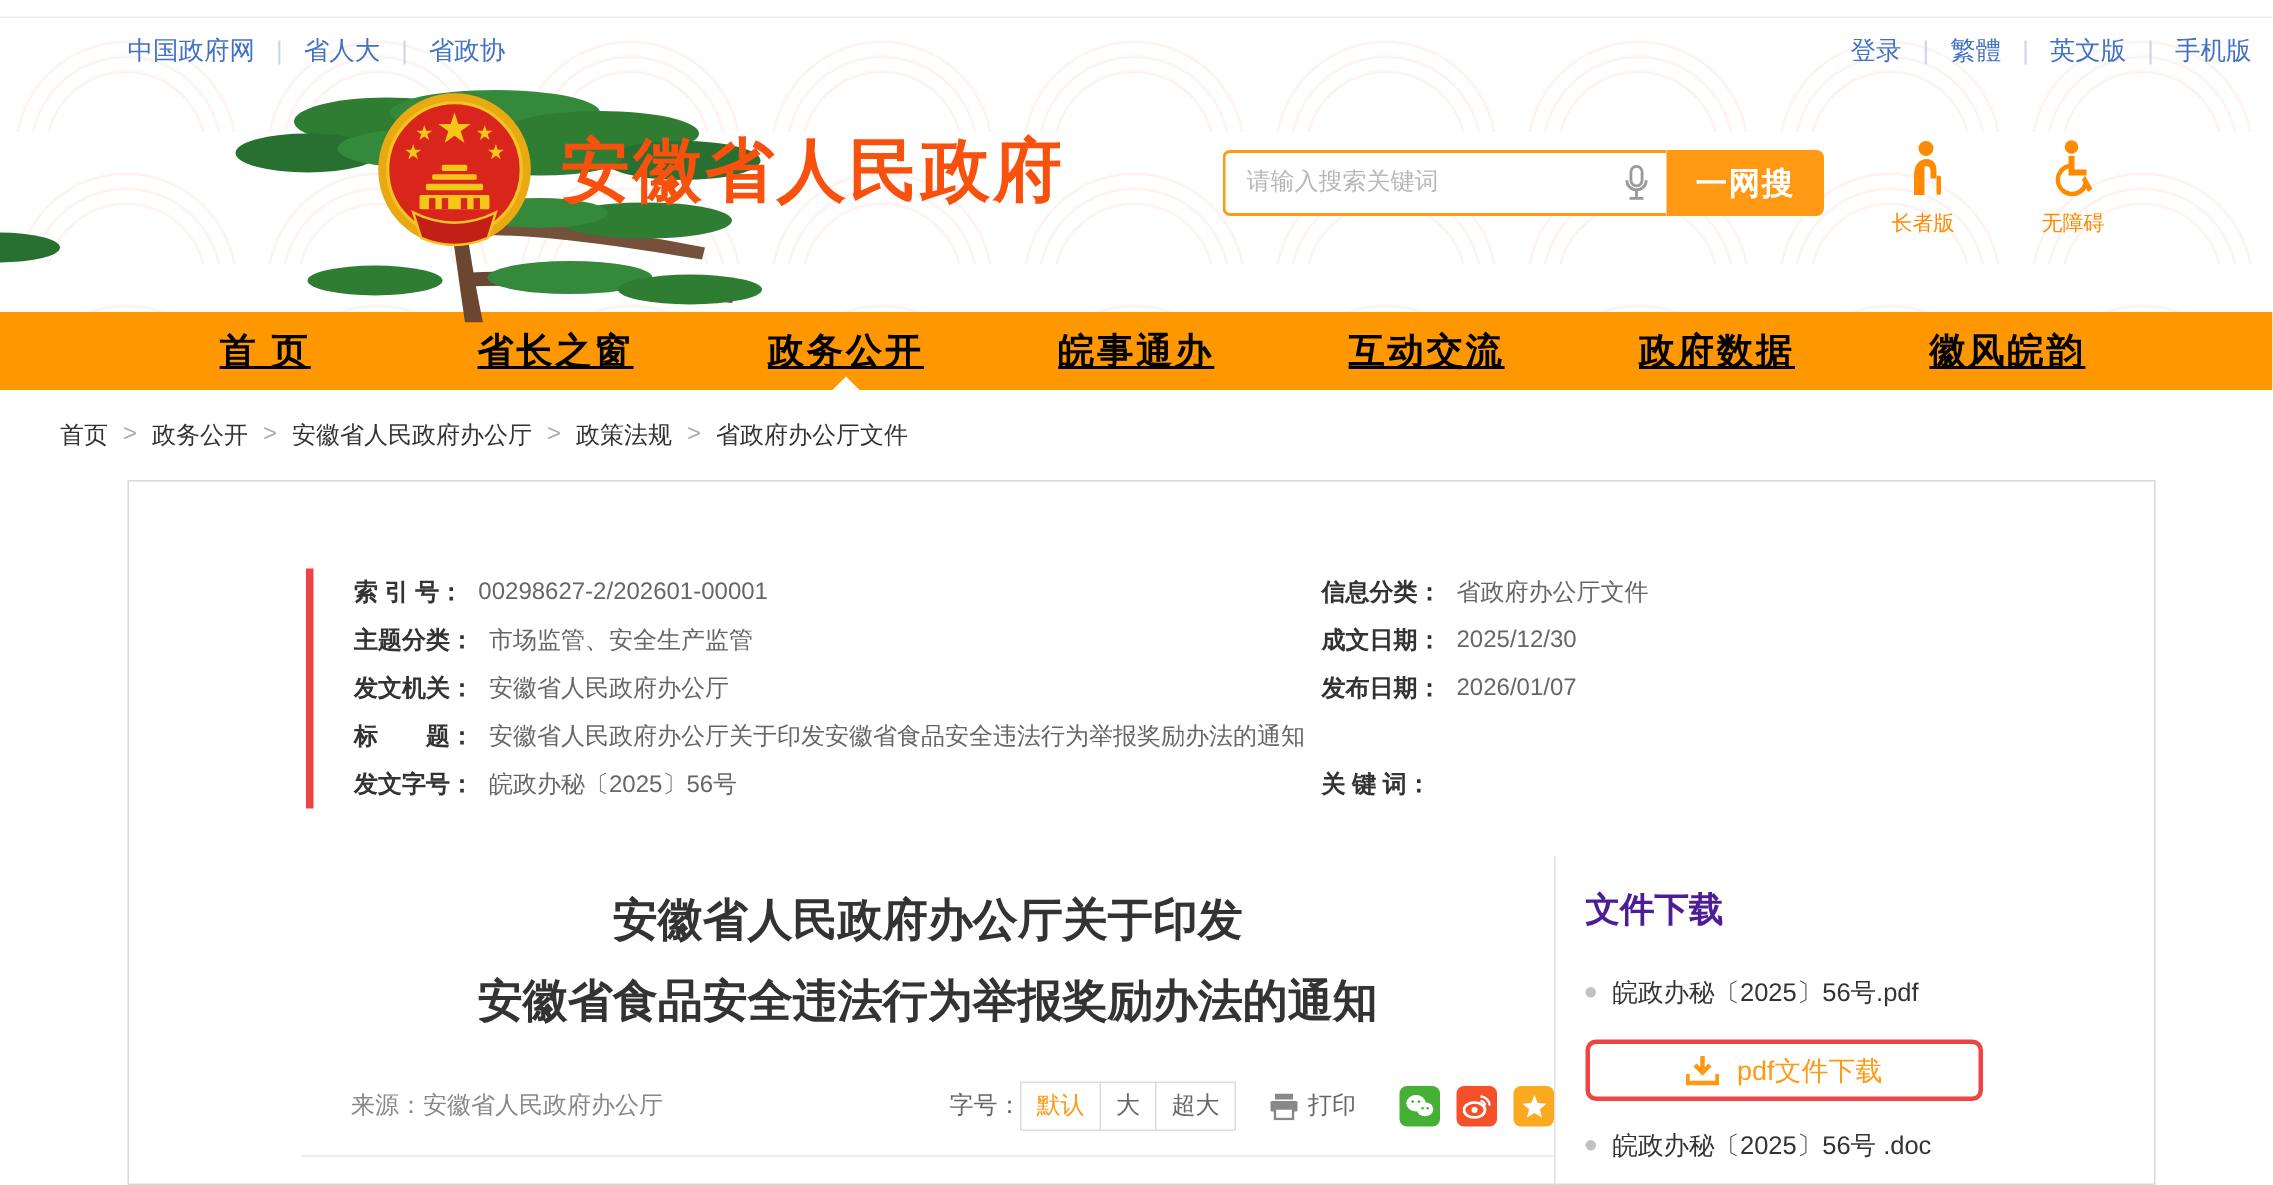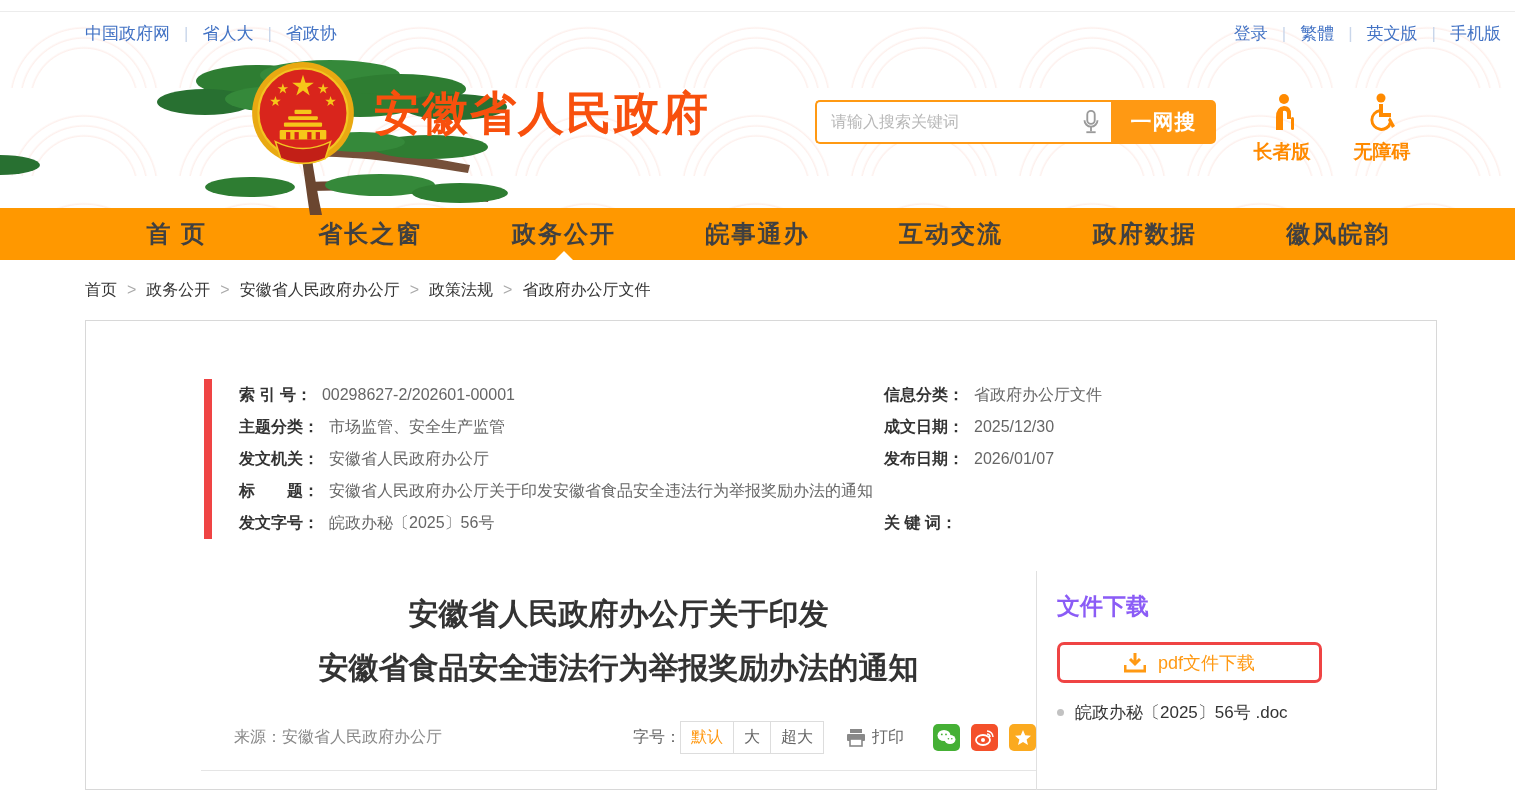--- a/index.html
+++ b/index.html
@@ -38,39 +38,39 @@
     font-family:"Liberation Sans","DejaVu Sans",sans-serif; }
   .search-box input::placeholder{ color:#b8b8b8; }
   .mic{ width:20px; height:26px; flex:none; cursor:pointer; }
   .search-btn{ width:105px; background:#ff9913; color:#fff; font-size:21px; font-weight:bold;
     border:none; border-radius:0 5px 5px 0; cursor:pointer; letter-spacing:1px;
     font-family:"Liberation Sans","DejaVu Sans",sans-serif;}
 
   .tool{ position:absolute; top:38px; width:80px; text-align:center; cursor:pointer; }
   .tool-elder{ left:1242px; } .tool-access{ left:1342px; }
   .tool svg{ width:36px; height:38px; }
-  .tool-label{ color:#ff8a00; font-size:19px; font-weight:bold; margin-top:4px; }
+  .tool-label{ color:#ff8a00; font-size:14px; font-weight:normal; margin-top:4px; }
 
   
   .nav{ height:52px; background:#ff9800; display:flex; padding:0 80px; }
   .nav-item{ flex:1; display:flex; align-items:center; justify-content:center; position:relative;
-    color:#404040; font-size:24px; font-weight:bold; letter-spacing:2px; cursor:pointer; }
+    color:#000000; font-size:24px; font-weight:bold; letter-spacing:2px; cursor:pointer;text-decoration:underline; }
   .nav-item.active::after{ content:""; position:absolute; bottom:0; left:50%; margin-left:-9px;
     width:0; height:0; border-left:9px solid transparent; border-right:9px solid transparent;
     border-bottom:9px solid #fff; }
 
   
-  .breadcrumb{ height:60px; display:flex; align-items:center; padding-left:85px; font-size:16px; color:#333; }
+  .breadcrumb{ height:60px; display:flex; align-items:center; padding-left:40px; font-size:16px; color:#333; }
   .bc-item{ cursor:pointer; }
   .bc-sep{ color:#aaa; margin:0 10px; }
 
   
   .card{ margin:0 78px 0 85px; border:1px solid #d8d8d8; background:#fff; height:470px; padding-top:58px; }
 
-  .meta{ margin:0 75px 0 118px; border-left:8px solid #ef4444; padding-left:27px; display:flex; }
+  .meta{ margin:0 75px 0 118px; border-left:5px solid #ef4444; padding-left:27px; display:flex; }
   .meta-left{ width:645px; }
   .meta-right{ flex:1; }
   .meta-row{ height:32px; display:flex; align-items:center; font-size:16px; }
   .meta-label{ font-weight:bold; color:#333; white-space:pre; }
   .meta-value{ color:#666; margin-left:10px; }
 
   .article-row{ display:flex; margin-top:32px; height:320px; }
   .article-main{ width:950px; padding-left:115px; }
   .art-title{ text-align:center; font-size:30px; font-weight:bold; color:#333; line-height:54px; margin-top:16px; }
   .source-row{ display:flex; align-items:center; margin-top:26px; padding-left:33px; font-size:16px; color:#888; }
@@ -81,21 +81,21 @@
   .size-btn.active{ color:#ff9913; }
   .print{ display:flex; align-items:center; margin-left:22px; color:#666; cursor:pointer; }
   .print svg{ margin-right:6px; }
   .share{ display:flex; margin-left:18px; }
   .share-ic{ width:27px; height:27px; border-radius:5px; margin-left:11px; cursor:pointer;
     display:flex; align-items:center; justify-content:center; }
   .ic-wechat{ background:#45b035; } .ic-weibo{ background:#f4502a; } .ic-qzone{ background:#fbaa1f; }
   .art-divider{ border:none; border-top:1px solid #e5e5e5; margin:16px 0 0 0; }
 
   .sidebar{ flex:1; border-left:1px solid #e0e0e0; padding:20px 30px 0 20px; }
-  .dl-heading{ color:#8b5cf6; font-size:23px; font-weight:bold; }
+  .dl-heading{ color:#4c1d95; font-size:23px; font-weight:bold; }
   .dl-item{ display:flex; align-items:center; font-size:17px; color:#333; cursor:pointer; }
   .dl-item.first{ margin-top:28px; } .dl-item.second{ margin-top:18px; }
   .bullet{ width:7px; height:7px; border-radius:50%; background:#c2c2c2; margin-right:11px; flex:none; }
   .pdf-btn{ margin-top:20px; width:265px; height:41px; border:3px solid #ef4444; border-radius:7px;
     background:#fff; color:#ff9913; font-size:18px; display:flex; align-items:center; justify-content:center;
     cursor:pointer; font-family:"Liberation Sans","DejaVu Sans",sans-serif;}
   .pdf-btn svg{ margin-right:12px; }
 </style>
 </head>
 <body>
@@ -318,20 +318,24 @@
               <path d="M9,1 L11.2,6.3 L17,6.8 L12.6,10.5 L14,16 L9,13 L4,16 L5.4,10.5 L1,6.8 L6.8,6.3 Z" fill="#fff"></path>
             </svg>
           </span>
         </span>
       </div>
       <hr class="art-divider">
     </div>
 
     <div class="sidebar">
       <div class="dl-heading">文件下载</div>
+      <div class="dl-item first">
+        <span class="bullet"></span>
+        <span>皖政办秘〔2025〕56号.pdf</span>
+      </div>
       <button class="pdf-btn">
         <svg width="22" height="20" viewBox="0 0 22 20">
           <path d="M11,0 L11,9 M6,6 L11,11 L16,6" fill="none" stroke="#ff9913" stroke-width="3"></path>
           <path d="M1,12 L1,18 L21,18 L21,12" fill="none" stroke="#ff9913" stroke-width="3"></path>
         </svg>
         <span>pdf文件下载</span>
       </button>
       <div class="dl-item second">
         <span class="bullet"></span>
         <span>皖政办秘〔2025〕56号 .doc</span>

